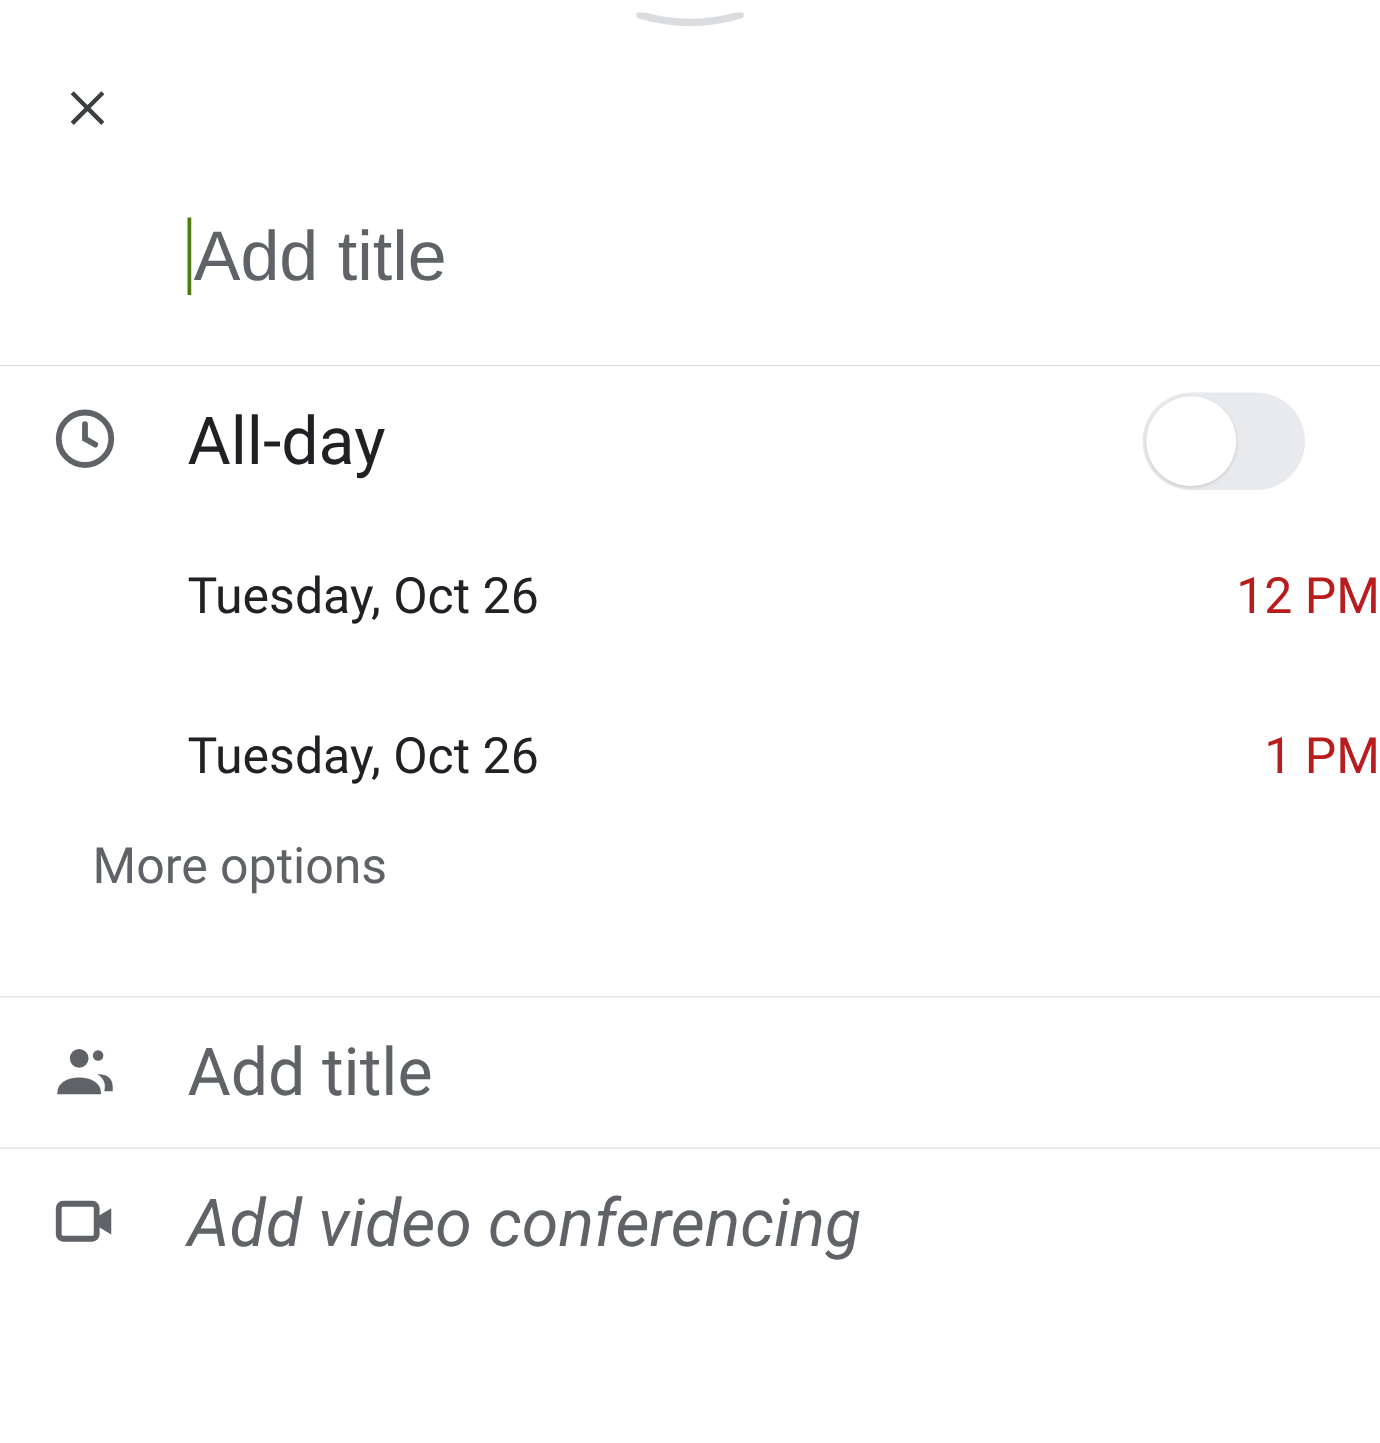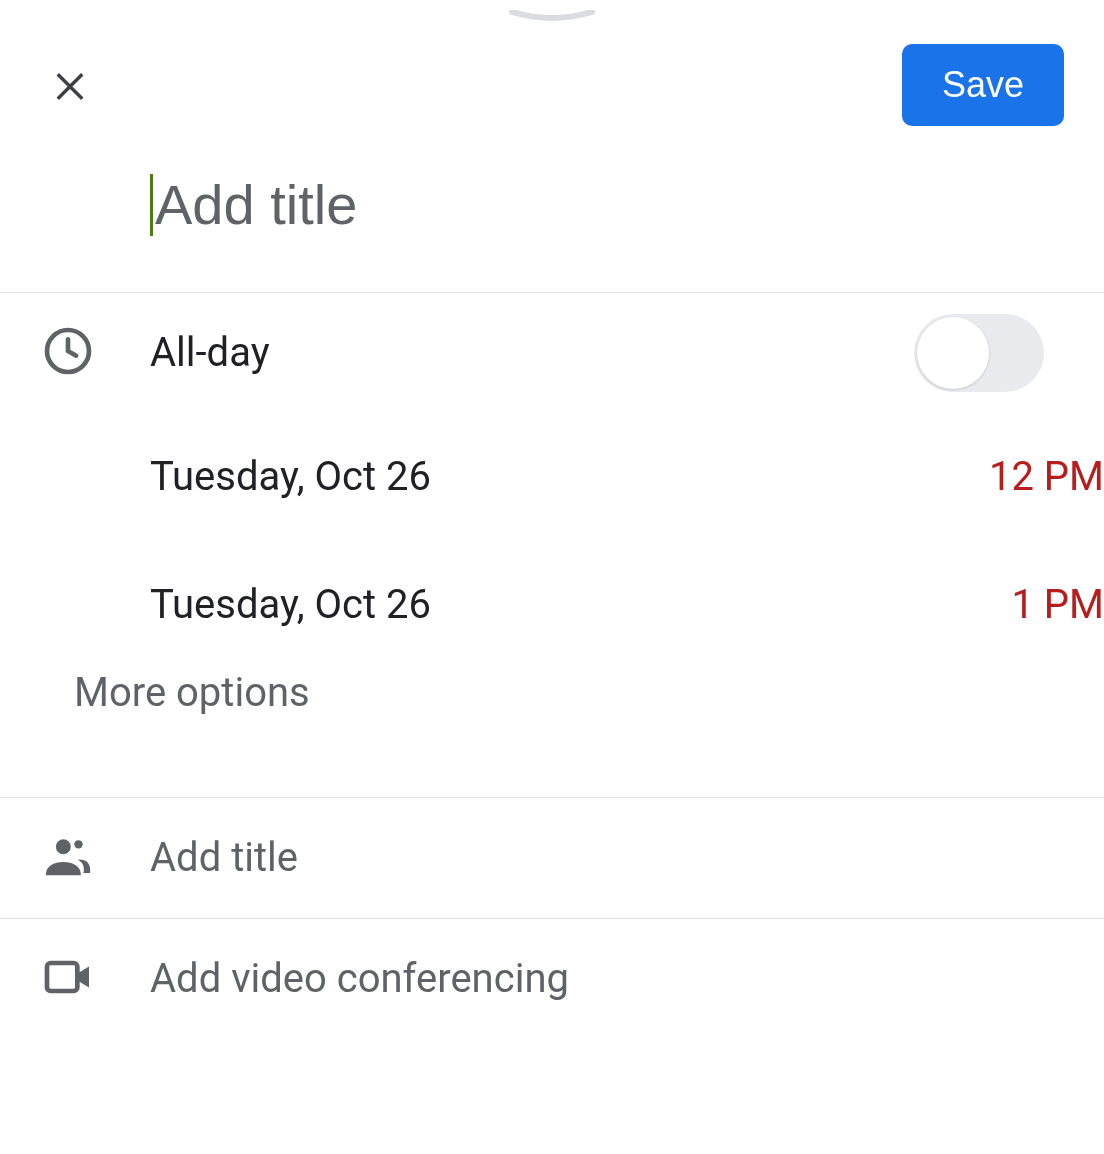--- a/index.html
+++ b/index.html
@@ -91,21 +91,21 @@
     }
     .icon-col svg { width: 56px; height: 56px; }
     .content-col {
       flex: 1;
       display: flex;
       align-items: center;
       justify-content: space-between;
       padding-right: 60px;
     }
     .label {
-      font-size: 40px;
+      font-size: 53px;
       color: #202124;
     }
     .label.muted { color: #5f6368; }
 
     
     .toggle {
       width: 130px; height: 78px;
       background: #e8eaed;
       border-radius: 40px;
       position: relative;
@@ -166,21 +166,20 @@
 </div>
 
 <div class="header">
   <button class="close-btn">
     <span>
       <svg viewBox="0 0 24 24">
           <path d="M18.3 5.71 12 12.01l-6.3-6.3-1.41 1.41 6.3 6.3-6.3 6.29 1.41 1.41 6.3-6.29 6.3 6.29 1.41-1.41-6.3-6.29 6.3-6.3z" fill="currentColor"></path>
         </svg>
     </span>
   </button>
-  <button class="save-btn">Save</button>
 </div>
 
 <div class="title-section">
   <input class="title-input" type="text" autofocus="" placeholder="Add title" style="">
 </div>
 
 <div class="section">
   <div class="row">
     <div class="icon-col">
       <span>
@@ -224,21 +223,21 @@
             <path d="M18.6 19.3c.8-2.9-.6-4.8-2.4-5.8 2.8-.2 5.3 1 5.3 4.2v1.6z"></path>
           </svg>
       </span>
     </div>
     <div class="content-col">
       <span class="label muted">Add title</span>
     </div>
   </div>
 </div>
 
-<div class="section" style="border-bottom:none;">
+<div class="section" style="border-bottom:none;font-style:italic;">
   <div class="row">
     <div class="icon-col">
       <span>
         <svg viewBox="0 0 24 24" fill="none" stroke="currentColor" stroke-width="2">
             <rect x="3" y="6" width="13" height="12" rx="1.5"></rect>
             <path d="M16 10.5 21 7.5v9l-5-3z" fill="currentColor" stroke="none"></path>
           </svg>
       </span>
     </div>
     <div class="content-col">

